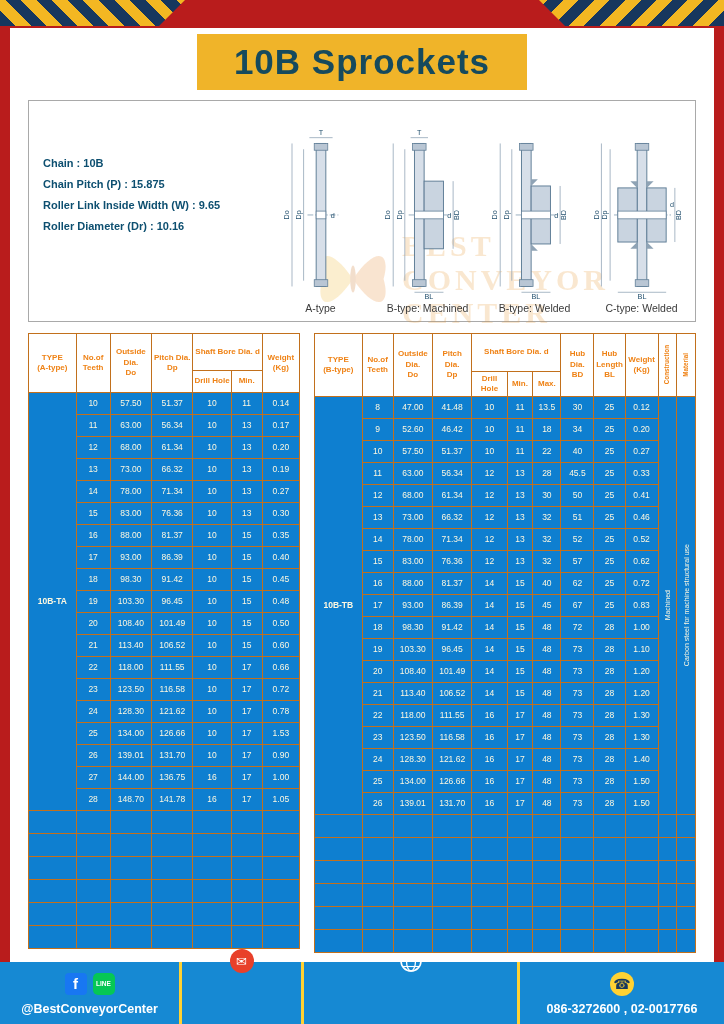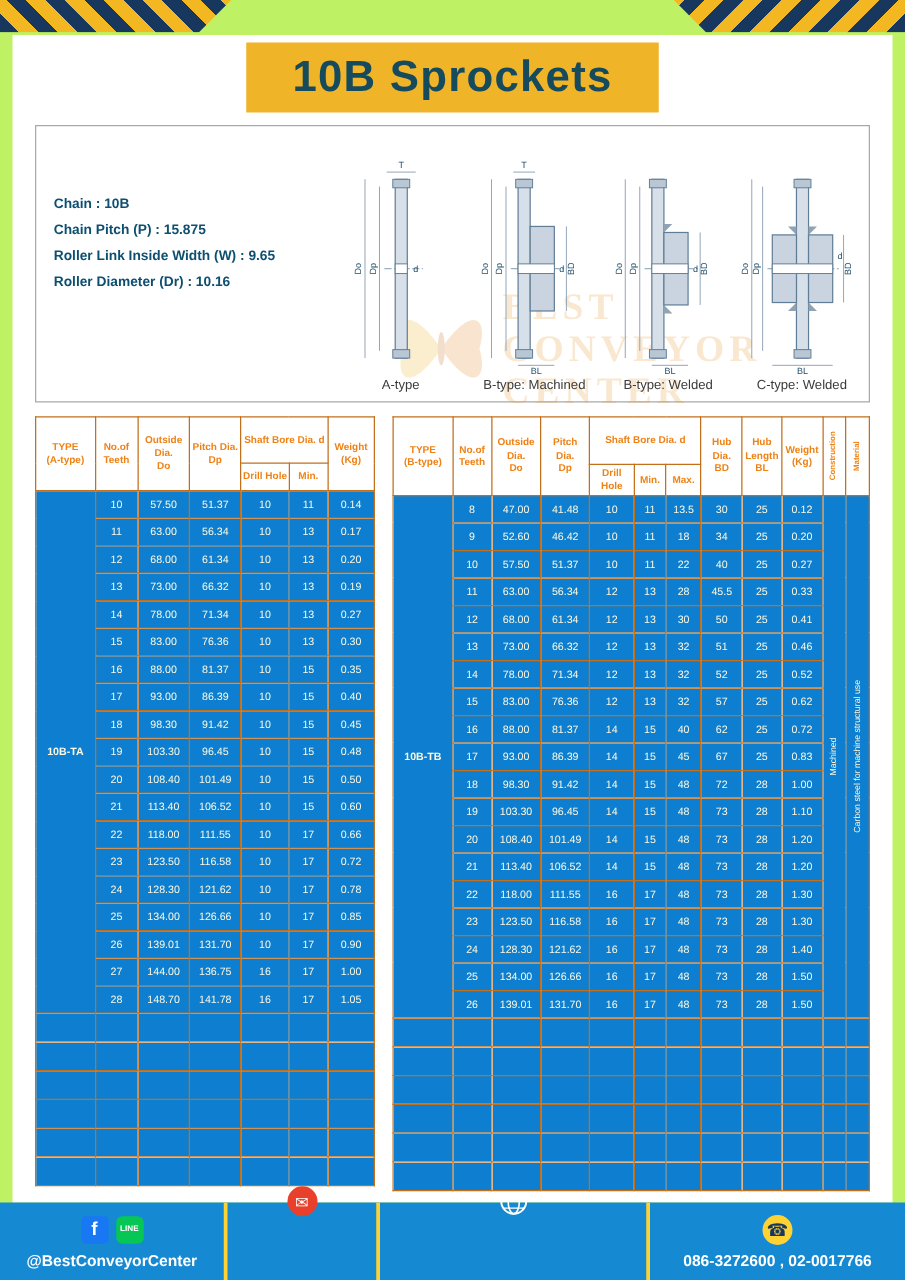--- a/index.html
+++ b/index.html
@@ -1,16 +1,16 @@
 <!DOCTYPE html>
 <html><head>
 <meta charset="utf-8">
 <style>
   html,body{margin:0;padding:0;background:#9db6c6;}
-  .page{position:relative;width:724px;height:1024px;background:#bef264;overflow:hidden;
+  .page{position:relative;width:724px;height:1024px;background:#b91c1c;overflow:hidden;
         font-family:"Liberation Sans",sans-serif;margin:0 auto;}
   
   .hazard{position:absolute;top:0;height:26px;}
   .hazard-left{left:0;width:185px;
      background:repeating-linear-gradient(45deg,#17375e 0 11px,#f3b722 11px 22px);
      clip-path:polygon(0 0,185px 0,159px 26px,0 26px);}
   .hazard-right{right:0;width:185px;
      background:repeating-linear-gradient(-45deg,#17375e 0 11px,#f3b722 11px 22px);
      clip-path:polygon(0 0,185px 0,185px 26px,26px 26px);}
   .panel{position:absolute;left:10px;top:28px;width:704px;height:934px;background:#ffffff;}
@@ -355,21 +355,21 @@
           <td>10</td>
           <td>17</td>
           <td>0.78</td>
         </tr>
         <tr>
           <td>25</td>
           <td>134.00</td>
           <td>126.66</td>
           <td>10</td>
           <td>17</td>
-          <td>0.85</td>
+          <td>1.53</td>
         </tr>
         <tr>
           <td>26</td>
           <td>139.01</td>
           <td>131.70</td>
           <td>10</td>
           <td>17</td>
           <td>0.90</td>
         </tr>
         <tr>

